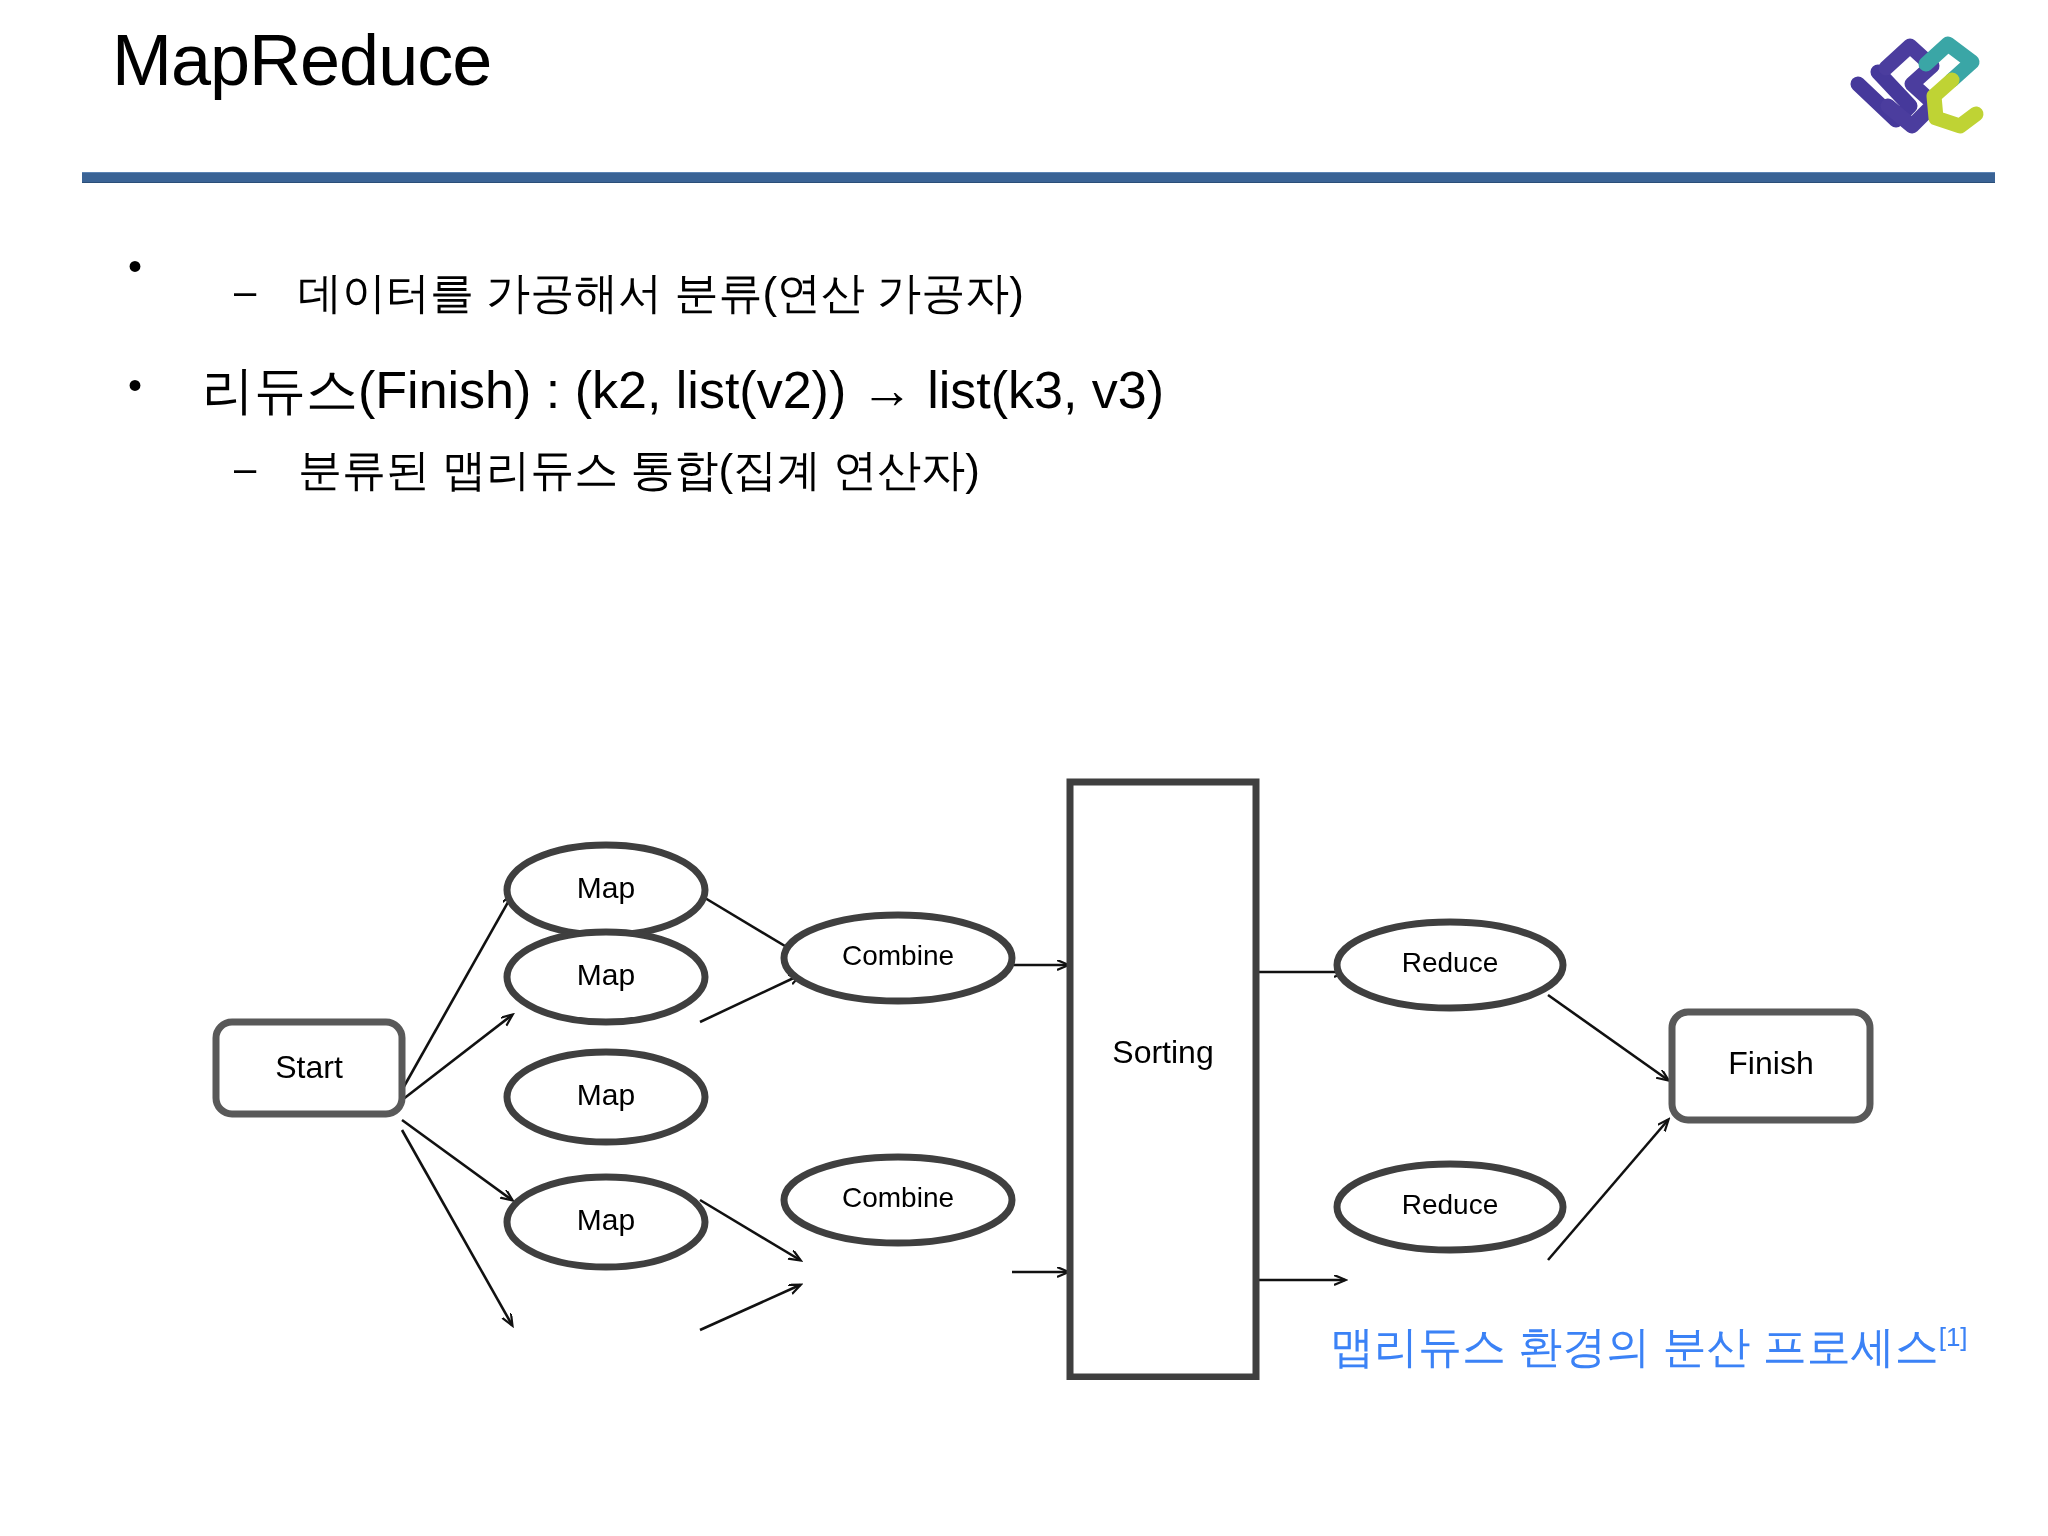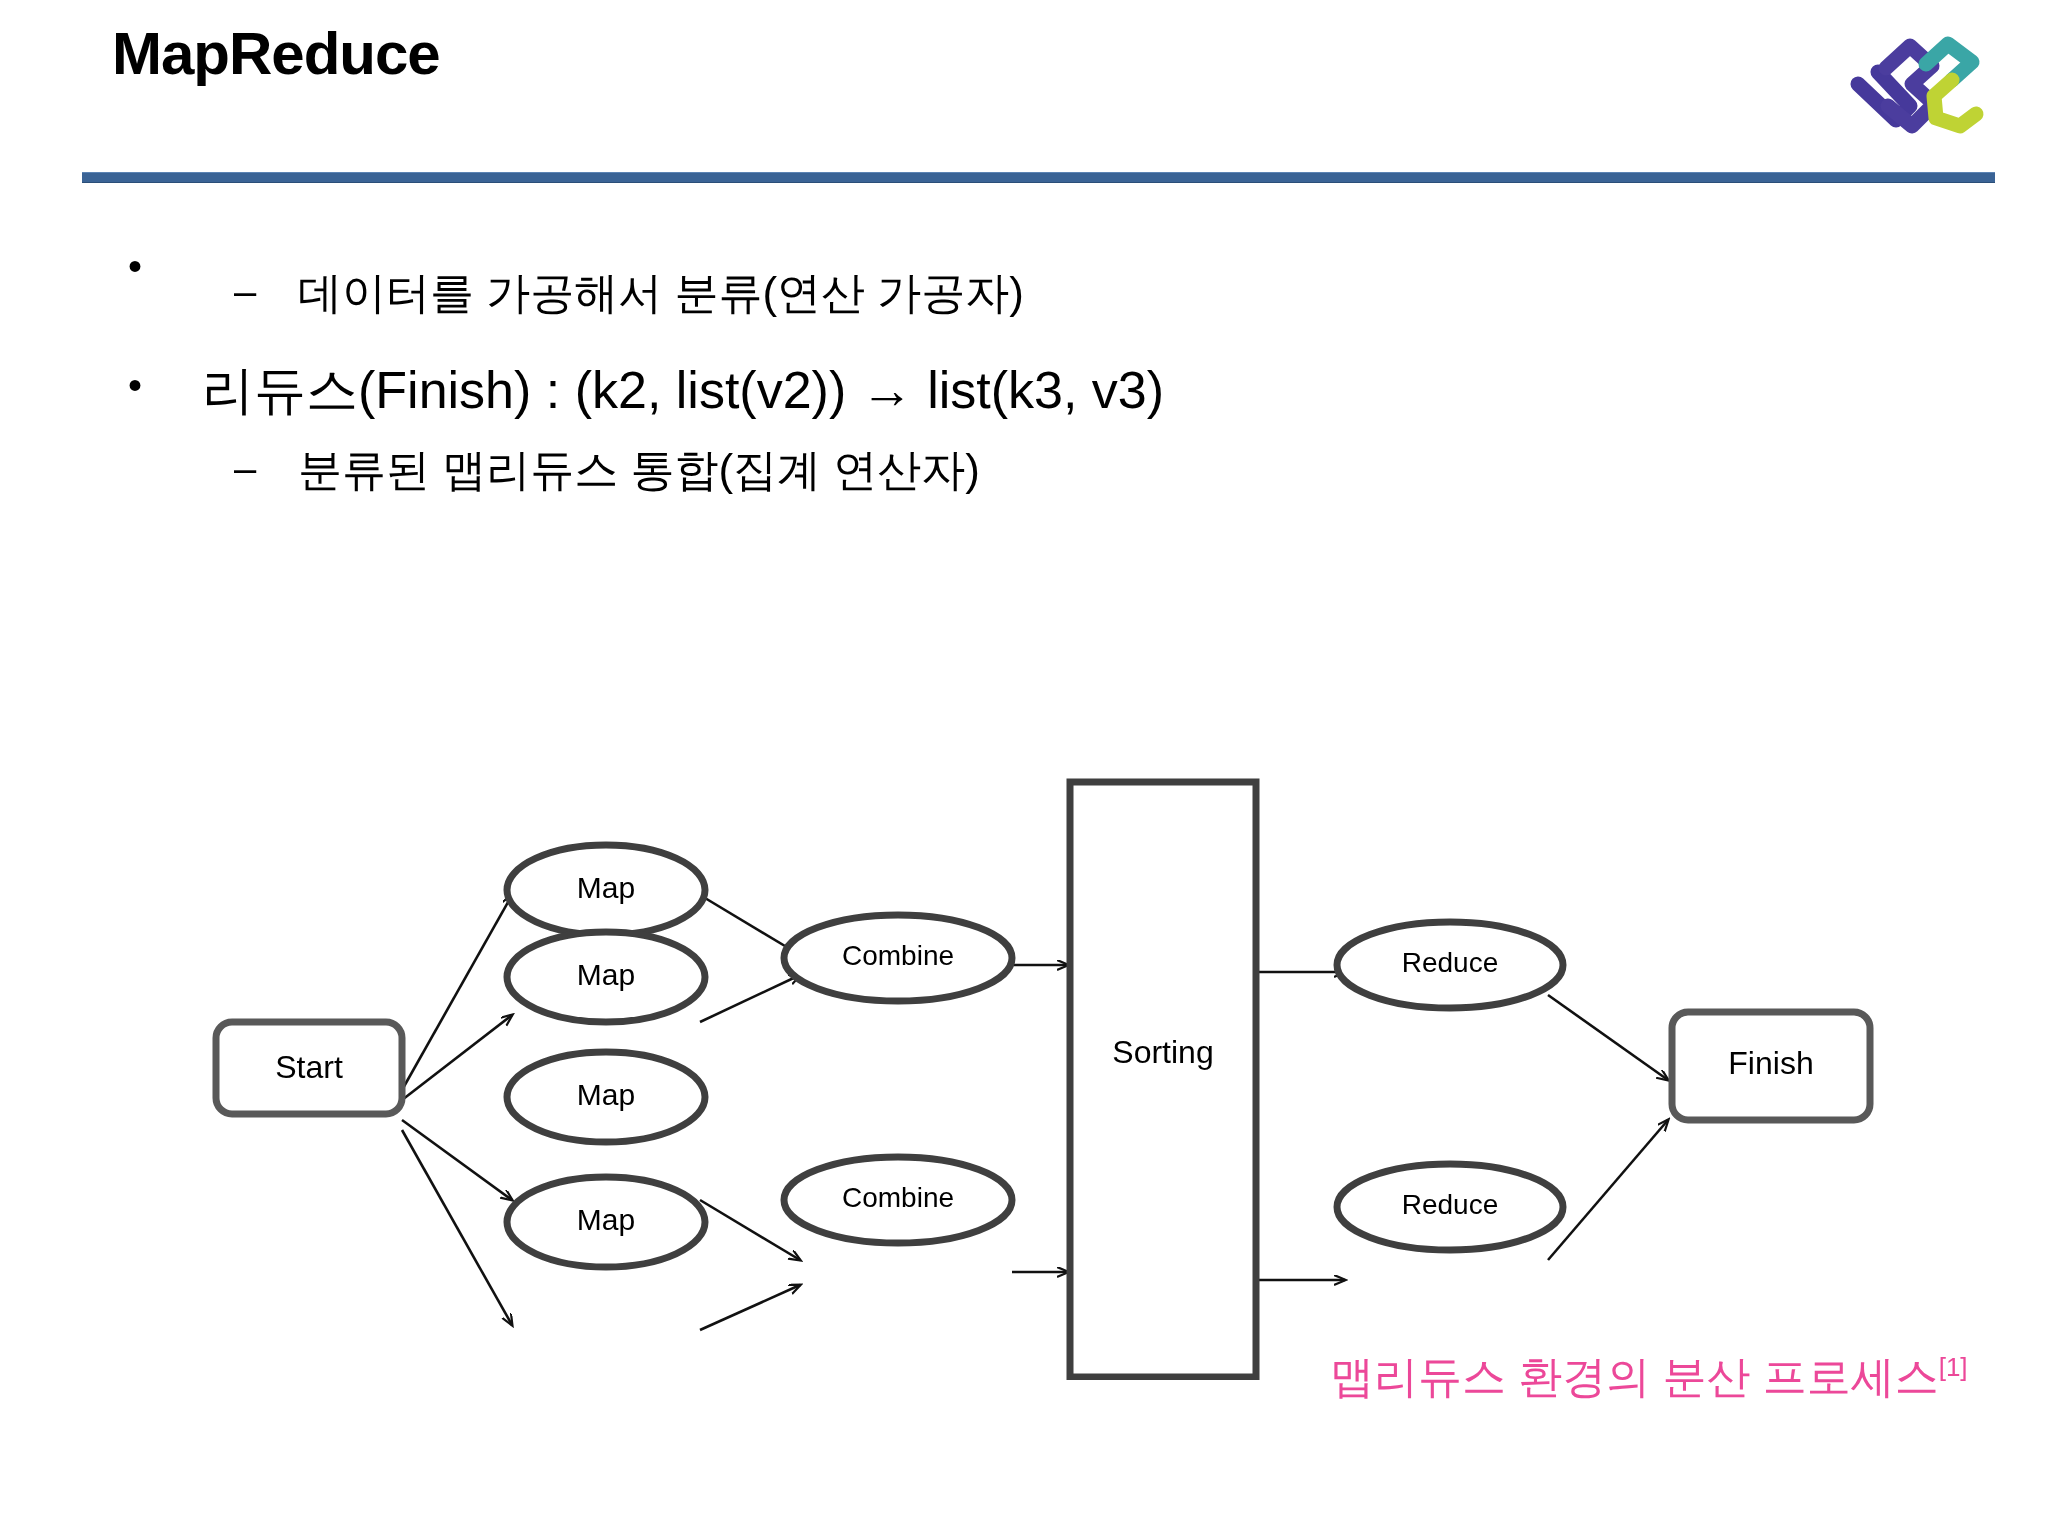--- a/index.html
+++ b/index.html
@@ -15,23 +15,23 @@
     overflow: hidden;
     font-family: "Liberation Sans", "DejaVu Sans", sans-serif;
     color: #000000;
   }
 
   
   #slide-title {
     position: absolute;
     left: 112px;
     top: 22px;
-    font-size: 60px;
+    font-size: 72px;
     line-height: 1.08;
-    font-weight: 700;
+    font-weight: 400;
     letter-spacing: -1px;
     color: #000000;
     white-space: nowrap;
   }
   #title-rule {
     position: absolute;
     left: 82px;
     top: 172px;
     width: 1913px;
     height: 11px;
@@ -102,24 +102,24 @@
     text-anchor: middle;
     dominant-baseline: middle;
   }
   .t-28 { font-size: 28px; }
   .t-30 { font-size: 30px; }
   .t-32 { font-size: 32px; }
 
   #diagram-caption {
     position: absolute;
     left: 1330px;
-    top: 1348px;
+    top: 1318px;
     font-size: 44px;
     white-space: nowrap;
-    color: #ec4899;
+    color: #3b82f6;
   }
   #diagram-caption .ref {
     font-size: 26px;
     vertical-align: super;
   }
 
   
   #footer {
     position: absolute;
     left: 0;

